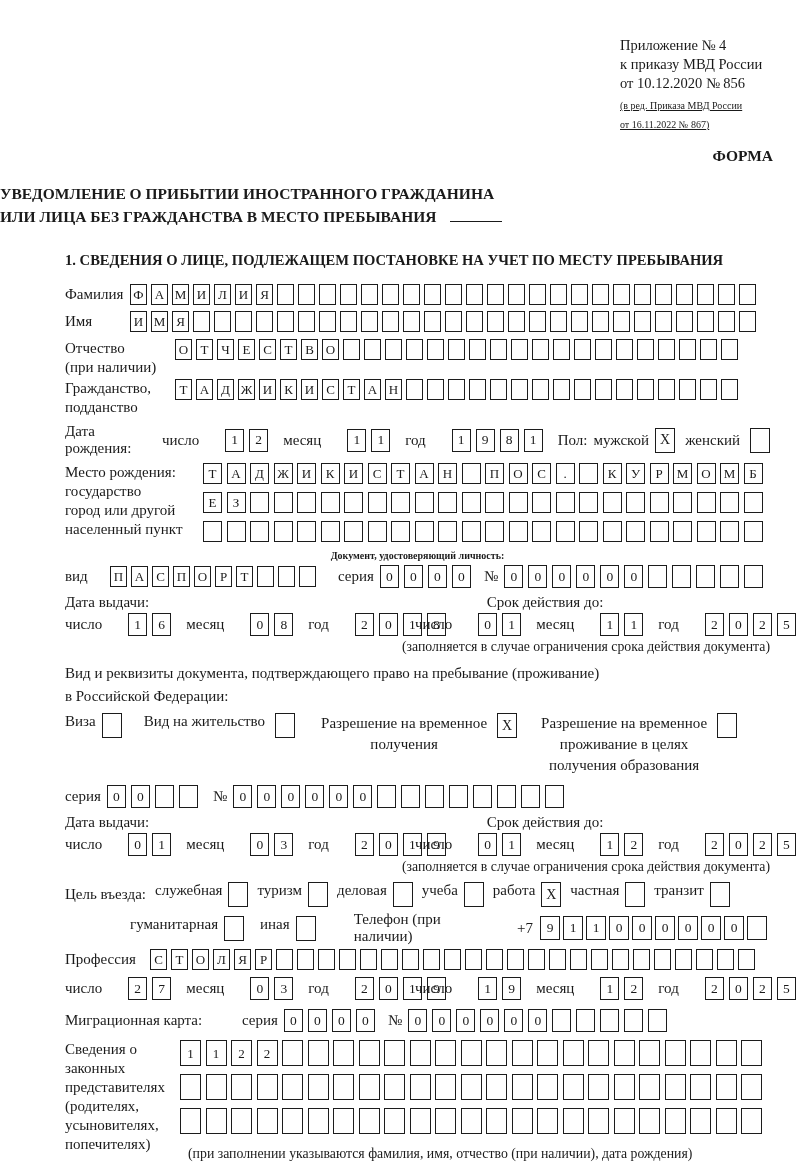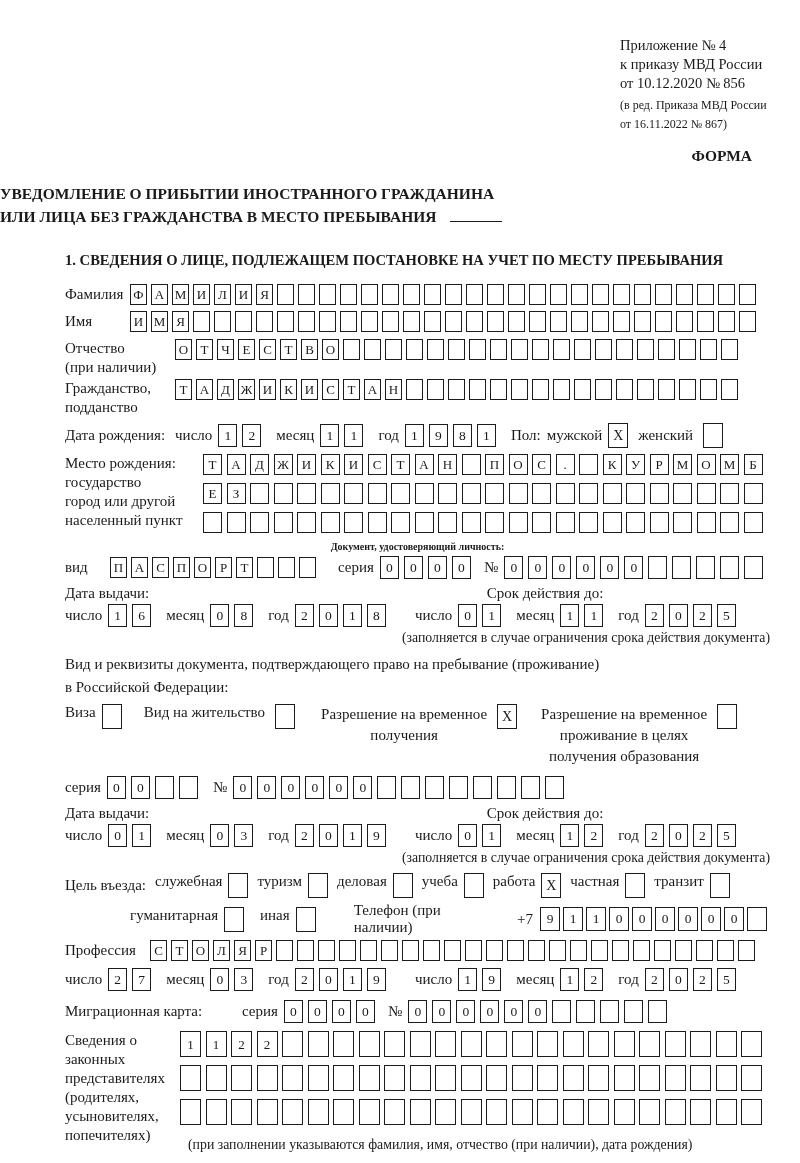--- a/index.html
+++ b/index.html
@@ -3,22 +3,22 @@
 <meta charset="utf-8">
 <style>
   * { box-sizing: border-box; }
   html,body { margin:0; padding:0; background:#fff; }
   .page {
     position:relative; width:800px; height:1163px; background:#fff;
     font-family:"Liberation Serif", serif; color:#1a1a1a; overflow:hidden;
   }
   
   .appendix { position:absolute; left:620px; top:36px; font-size:14.5px; line-height:19px; white-space:nowrap; }
-  .appendix .small { font-size:12px; }
-  .forma { position:absolute; right:48px; top:147px; font-weight:bold; font-size:15.5px; }
+  .appendix .small { font-size:10px;text-decoration:underline; }
+  .forma { position:absolute; right:27px; top:147px; font-weight:bold; font-size:15.5px; }
   .title { position:absolute; top:182px; left:0; width:800px; text-align:left; font-weight:bold; font-size:15.5px; line-height:23px; }
   .blank-line { display:inline-block; width:52px; height:15px; border-bottom:1.7px solid #1a1a1a; margin-left:14px; }
   .s1head { position:absolute; top:252px; left:65px; font-weight:bold; font-size:14.6px; white-space:nowrap; }
   .content { position:absolute; top:278px; left:65px; width:705px; padding-top:6px; font-size:15px; }
 
   
   .cells { display:inline-flex; flex:none; }
   .cell {
     display:inline-flex; align-items:center; justify-content:center; flex:none;
     width:17px; height:21px; border:1.6px solid #1c1c1c; margin-right:4px;
@@ -37,21 +37,21 @@
   .stack .cells { margin-bottom:8px; }
   .stack .cells:last-child { margin-bottom:0; }
 
   .center-head { text-align:center; font-weight:bold; font-size:10px; margin:2px 0 4px 0; }
 
   .dheads { display:flex; }
   .dh1 { width:300px; text-align:left; }
   .dh2 { width:300px; margin-left:30px; text-align:center; }
   .dvals { display:flex; align-items:center; margin-top:2px; }
   .dv1 { width:350px; display:flex; align-items:center; }
-  .dg { display:flex; align-items:center; margin-right:10px; }
+  .dg { display:flex; align-items:center; margin-right:10px;gap:20px; }
   .dg .dlbl { margin-right:6px; }
   .note { text-align:right; font-size:13.8px; margin:3px 0 7px 0; }
 
   .introline { line-height:23px; }
   .permits { display:flex; align-items:flex-start; margin:5px 0 9px 0; }
   .opt { display:flex; align-items:flex-start; }
   .optc { text-align:center; line-height:21px; }
   .gap6 { margin-right:6px; } .gap10 { margin-right:10px; }
 
   .purpose { display:flex; align-items:center; margin-bottom:4px; flex-wrap:nowrap; }

